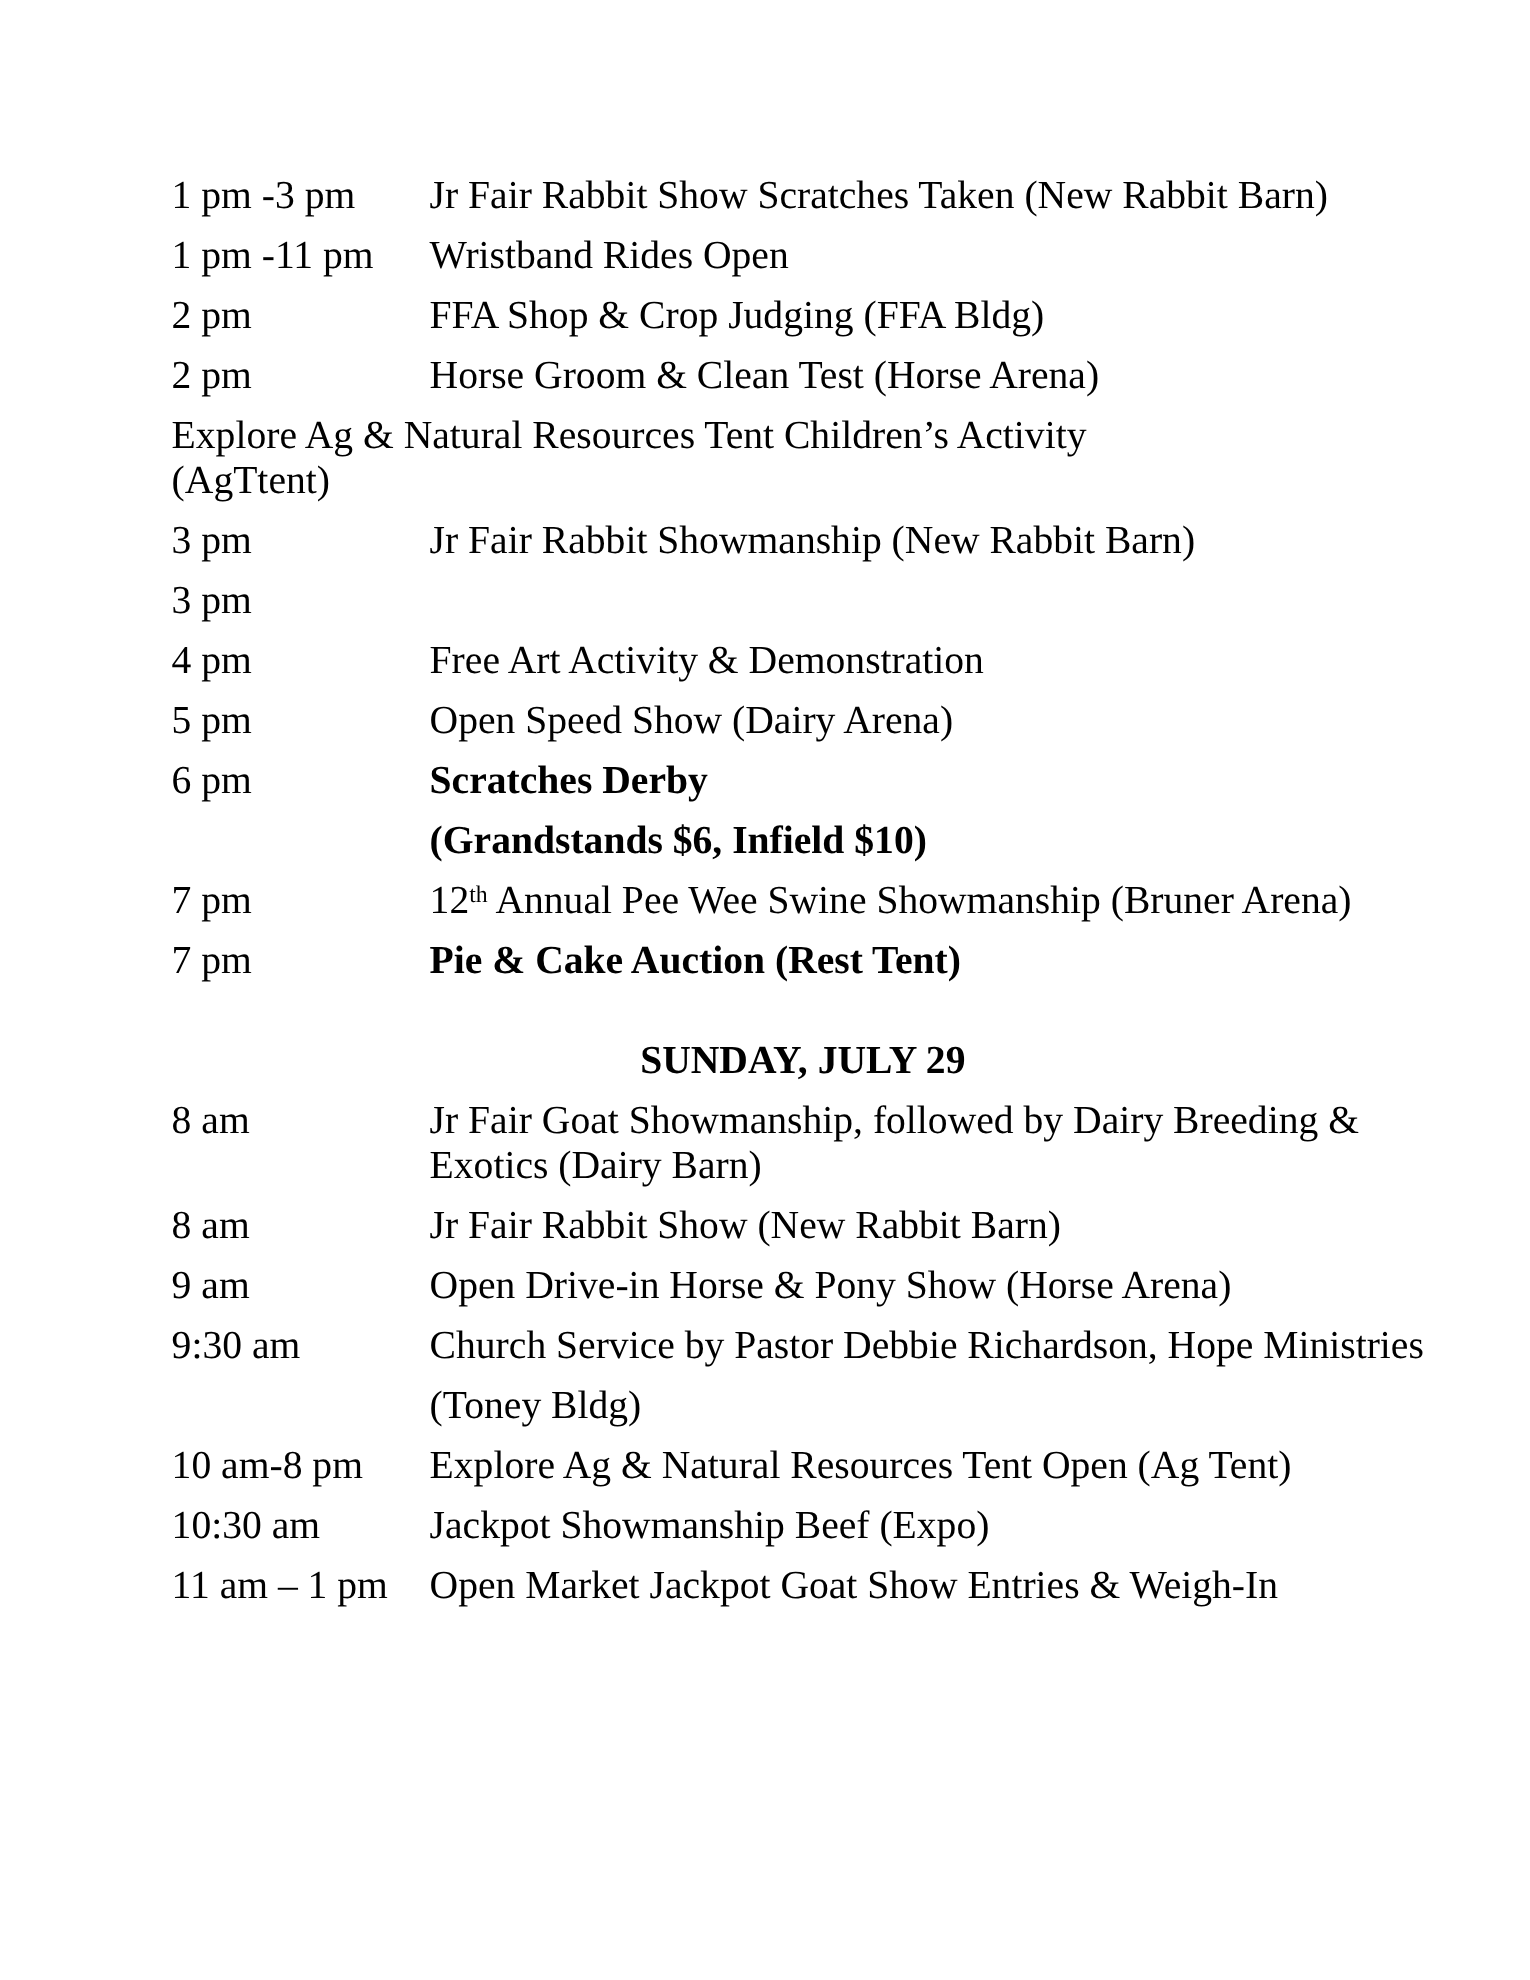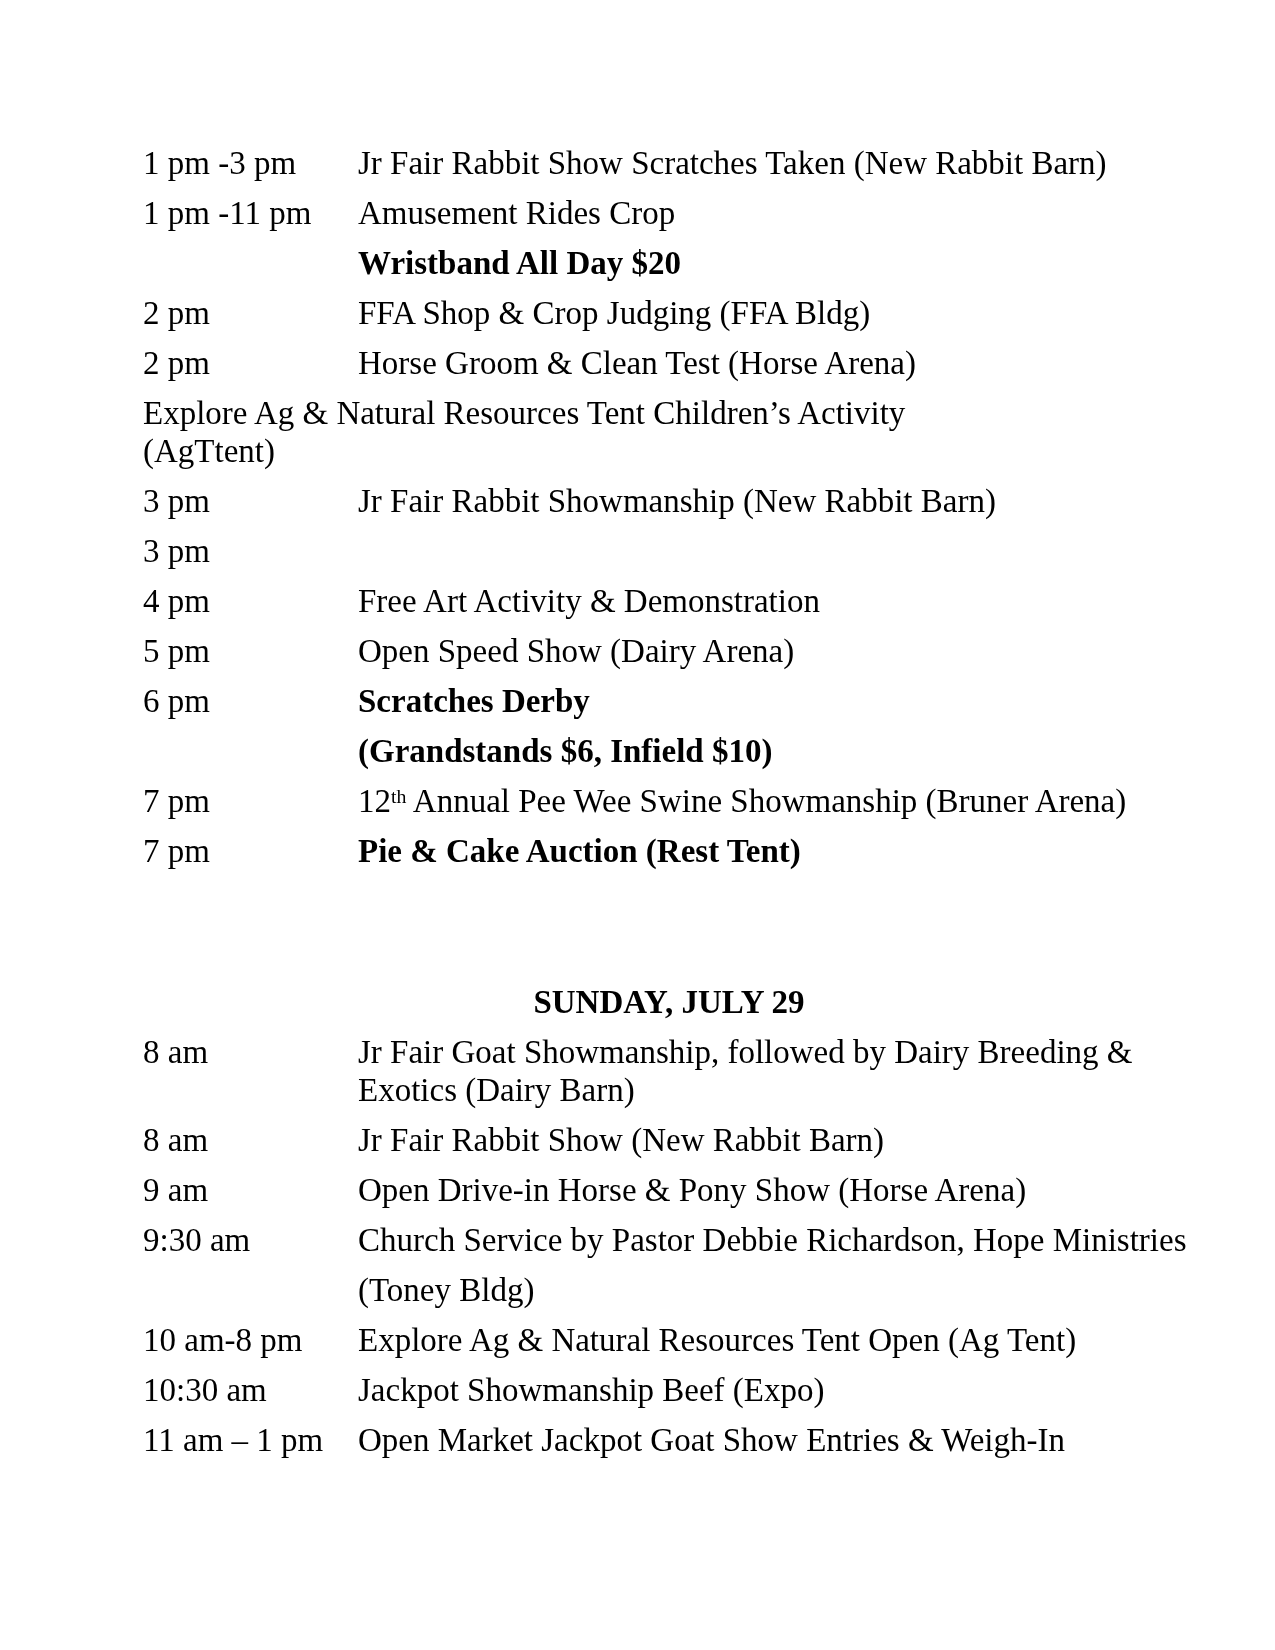--- a/index.html
+++ b/index.html
@@ -42,39 +42,35 @@
   }
   .sup {
     font-size: 0.6em;
     position: relative;
     top: -0.45em;
     line-height: 0;
   }
   .section-heading {
     font-weight: bold;
     text-align: center;
-    margin: 113px 40px 12px 0;
+    margin: 45px 40px 12px 0;
   }
 </style>
 </head>
 <body>
 
 <div class="page">
   <div class="content" id="schedule-root">
       <div class="row">
         <div class="time"><span>1 pm -3 pm</span></div>
         <div class="desc"><span>Jr Fair Rabbit Show Scratches Taken (New Rabbit Barn)</span></div>
       </div>
       <div class="row">
         <div class="time"><span>1 pm -11 pm</span></div>
-        <div class="desc"><span>Amusement Rides Crop</span></div>
-      </div>
-      <div class="row">
-        <div class="time"></div>
-        <div class="desc"><span class="b">Wristband All Day $20</span></div>
+        <div class="desc"><span>Wristband Rides Open</span></div>
       </div>
       <div class="row">
         <div class="time"><span>2 pm</span></div>
         <div class="desc"><span>FFA Shop &amp; Crop Judging (FFA Bldg)</span></div>
       </div>
       <div class="row">
         <div class="time"><span>2 pm</span></div>
         <div class="desc"><span>Horse Groom &amp; Clean Test (Horse Arena)</span></div>
       </div>
       <div class="row">

